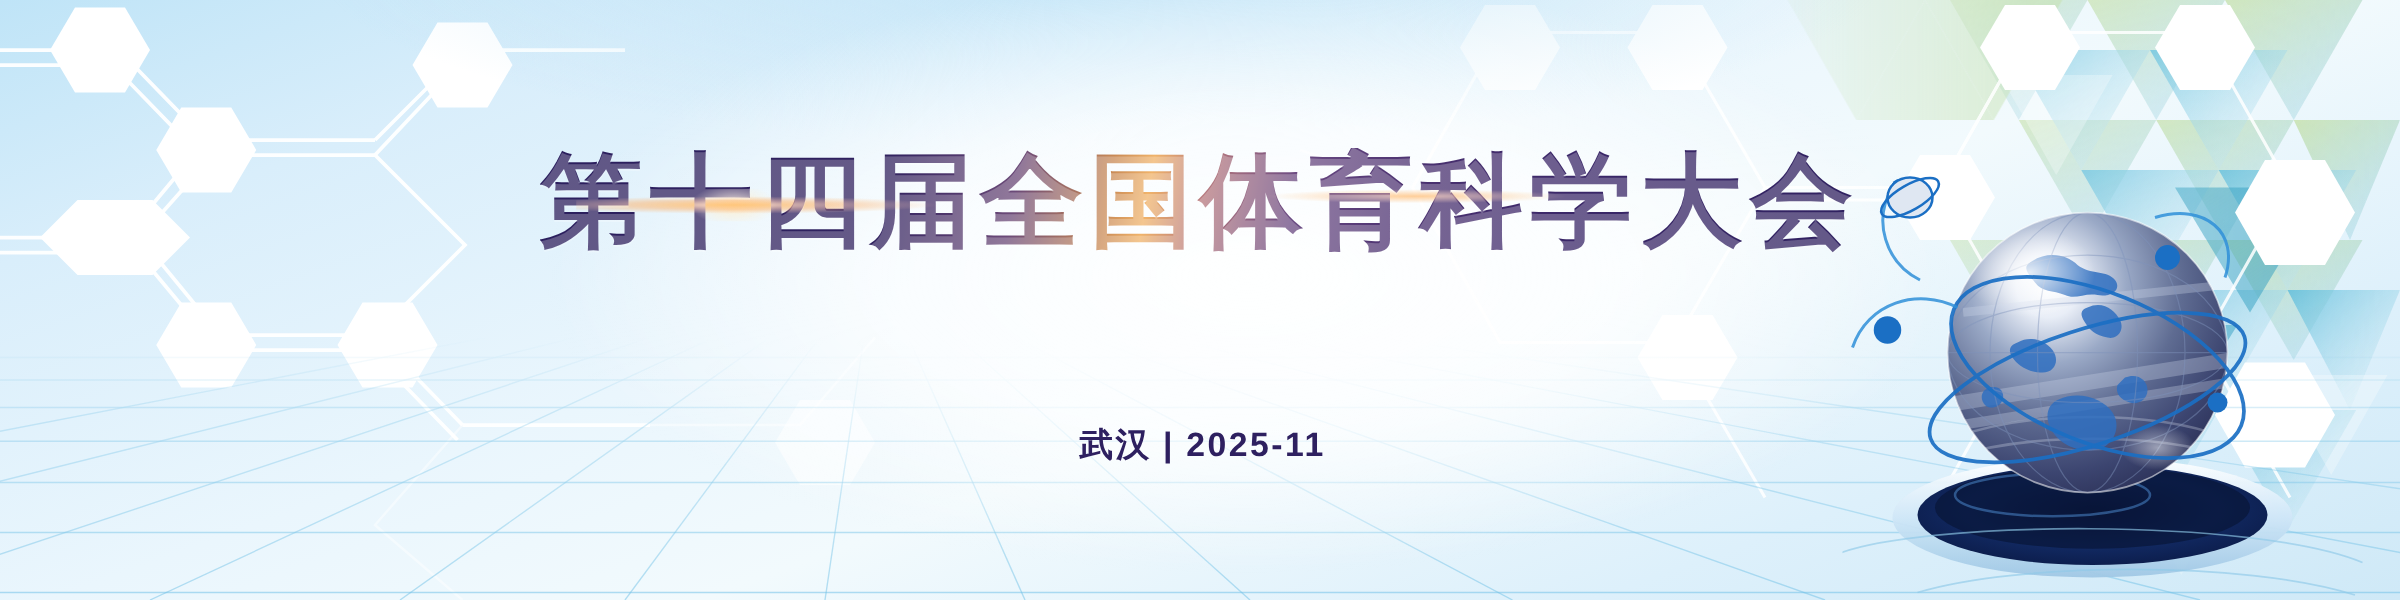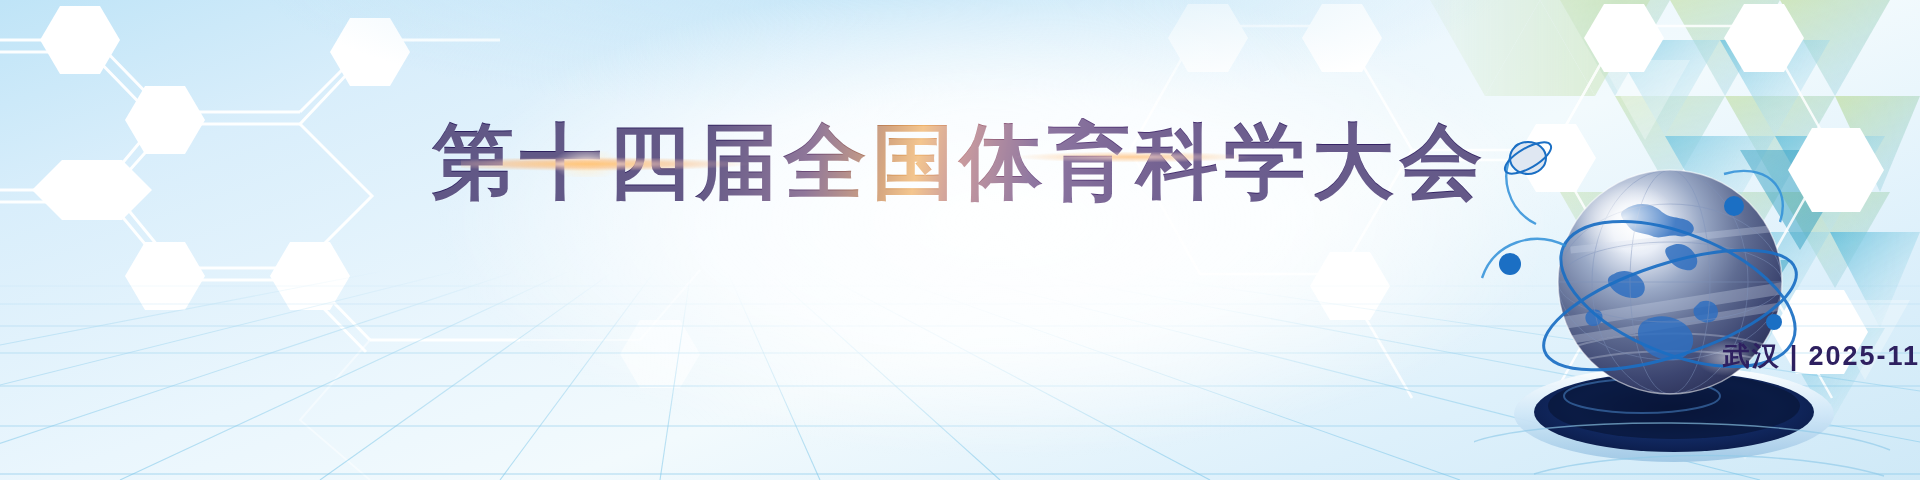--- a/index.html
+++ b/index.html
@@ -74,21 +74,21 @@
     transform:translateY(-50%);
     background:radial-gradient(ellipse 150px 7px at 45% 50%,rgba(255,190,120,.75) 0%,rgba(255,180,110,0) 80%);
     mix-blend-mode:screen;
     pointer-events:none;
     z-index:41;
   }
 
   
   .subtitle-wrap{
     position:absolute;left:4px;right:0;top:338px;
-    text-align:right;z-index:40;
+    text-align:center;z-index:40;
   }
   .subtitle{
     display:inline-block;
     font-size:27px;
     font-weight:700;
     letter-spacing:2px;
     color:#2e2060;
     white-space:nowrap;
   }
   .subtitle .sep{padding:0 9px;font-weight:700;}

